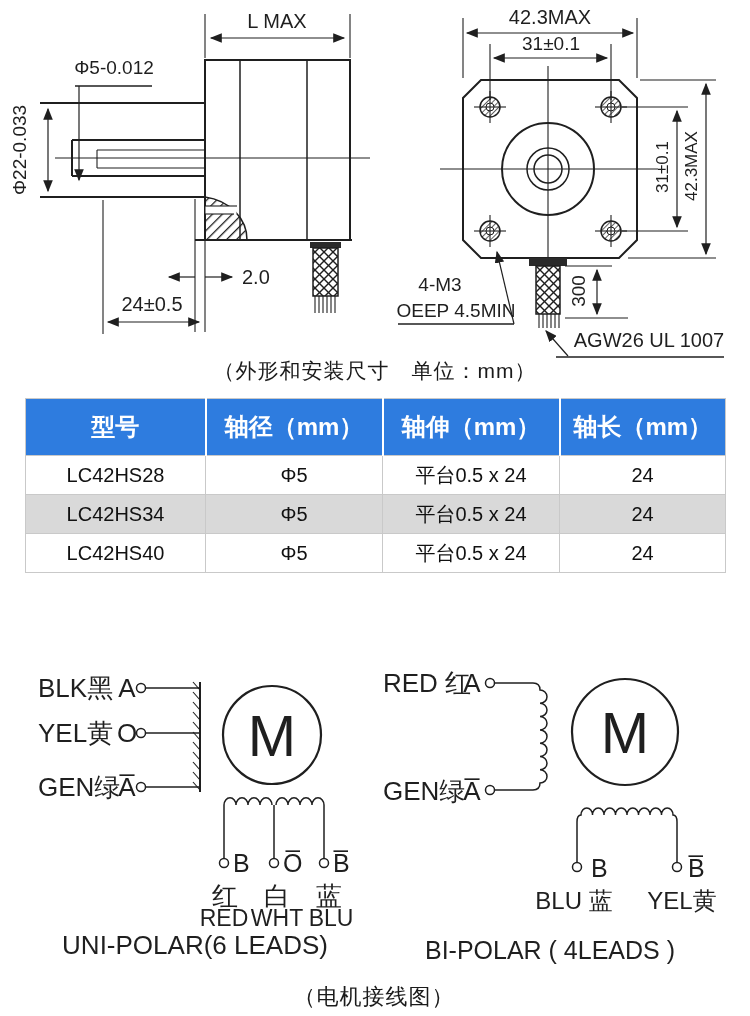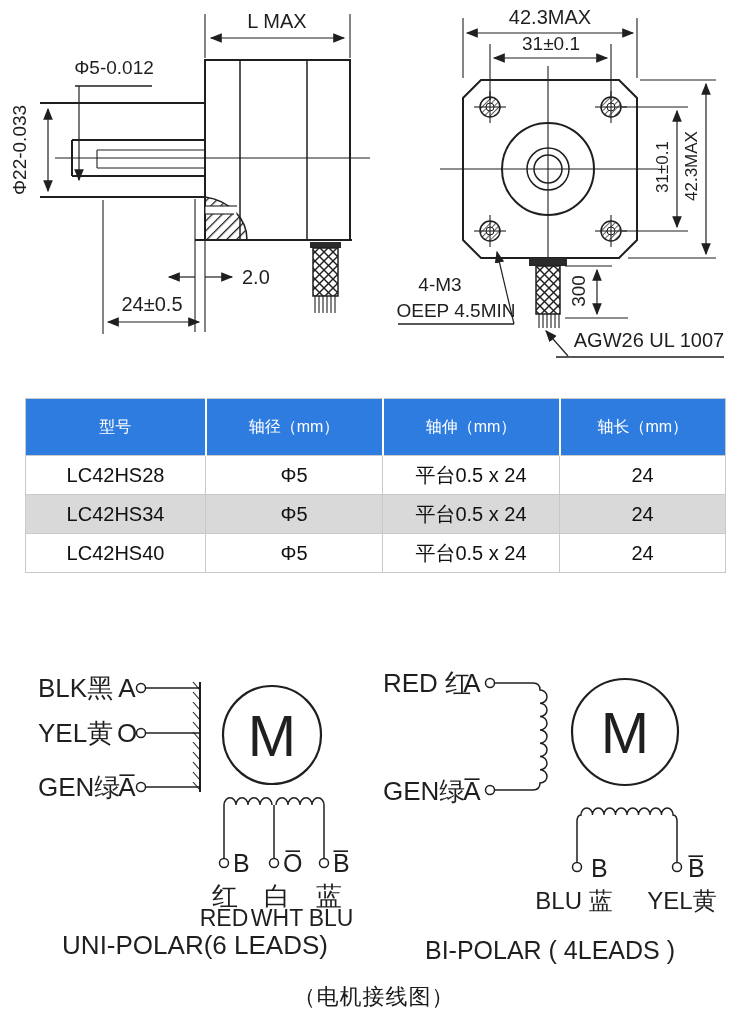--- a/index.html
+++ b/index.html
@@ -7,21 +7,21 @@
         font-family:"Liberation Sans",sans-serif;color:#1f1f1f;}
   svg{position:absolute;left:0;}
   .dims-svg{top:0;}
   .wiring-svg{top:650px;}
   .caption1{position:absolute;top:357px;left:0;width:750px;text-align:center;
             font-size:21px;color:#1a1a1a;letter-spacing:1px;}
   .caption2{position:absolute;top:982px;left:0;width:748px;text-align:center;
             font-size:22px;color:#1a1a1a;letter-spacing:1px;}
   table.spec{position:absolute;left:25px;top:398px;width:700px;border-collapse:collapse;
              table-layout:fixed;border:1px solid #c9c9c9;}
-  table.spec th{background:#2E7CDF;color:#fff;font-size:16px;font-weight:normal;
+  table.spec th{background:#2E7CDF;color:#fff;font-size:24px;font-weight:bold;
                 height:54px;border-right:2px solid #fff;}
   table.spec th:last-child{border-right:none;}
   table.spec td{text-align:center;font-size:20px;color:#111;height:36px;
                 border:1px solid #c9c9c9;background:#fff;}
   table.spec tbody tr.alt td{background:#D9D9D9;}
   .c0{width:180px}.c1{width:177px}.c2{width:177px}.c3{width:166px}
   text{fill:#1f1f1f;font-family:"Liberation Sans",sans-serif;}
   .t20{font-size:20px}.t19{font-size:19px}.t17{font-size:17px}
   .t26{font-size:26px}.t25{font-size:25px}.t24{font-size:24px}.t23{font-size:23px}
   .tm{font-size:58px}
@@ -222,20 +222,21 @@
       </g>
 
       <g>
         <text class="t20" x="649" y="347" text-anchor="middle">AGW26  UL 1007</text>
         <line class="lm" x1="556" y1="357" x2="724" y2="357"></line>
         <line class="dim" x1="568" y1="356" x2="546" y2="331" marker-end="url(#ar)"></line>
       </g>
     </g>
   </svg>
 
+  <div class="caption1">（外形和安装尺寸　单位：mm）</div>
 
   <table class="spec">
     <colgroup>
         <col class="c0">
         <col class="c1">
         <col class="c2">
         <col class="c3">
       </colgroup>
     <thead>
       <tr>

